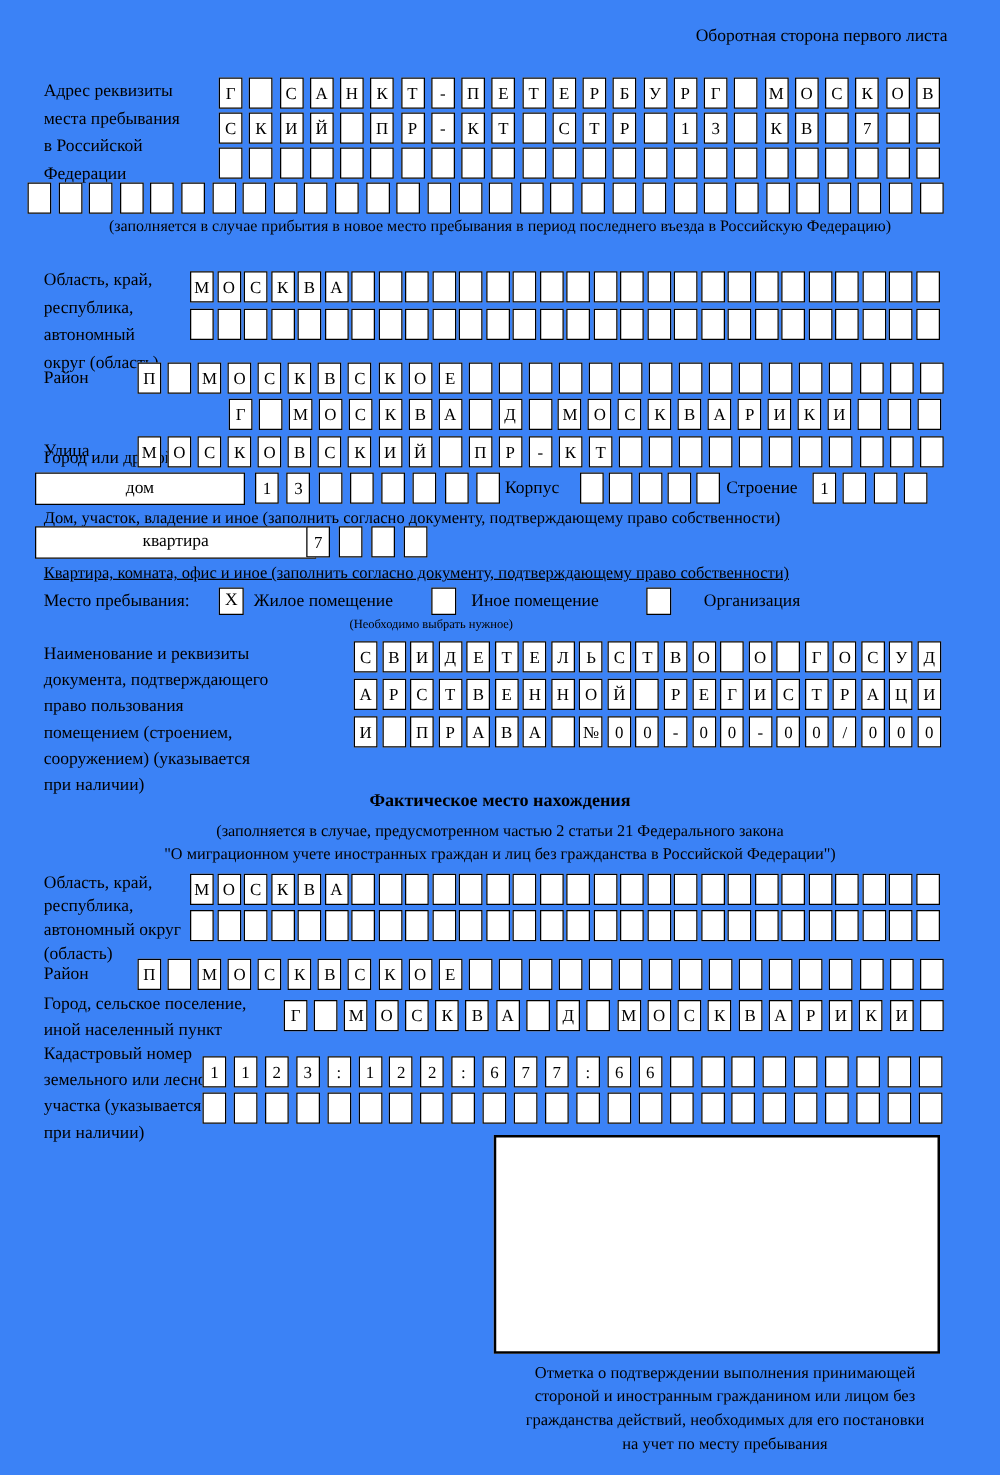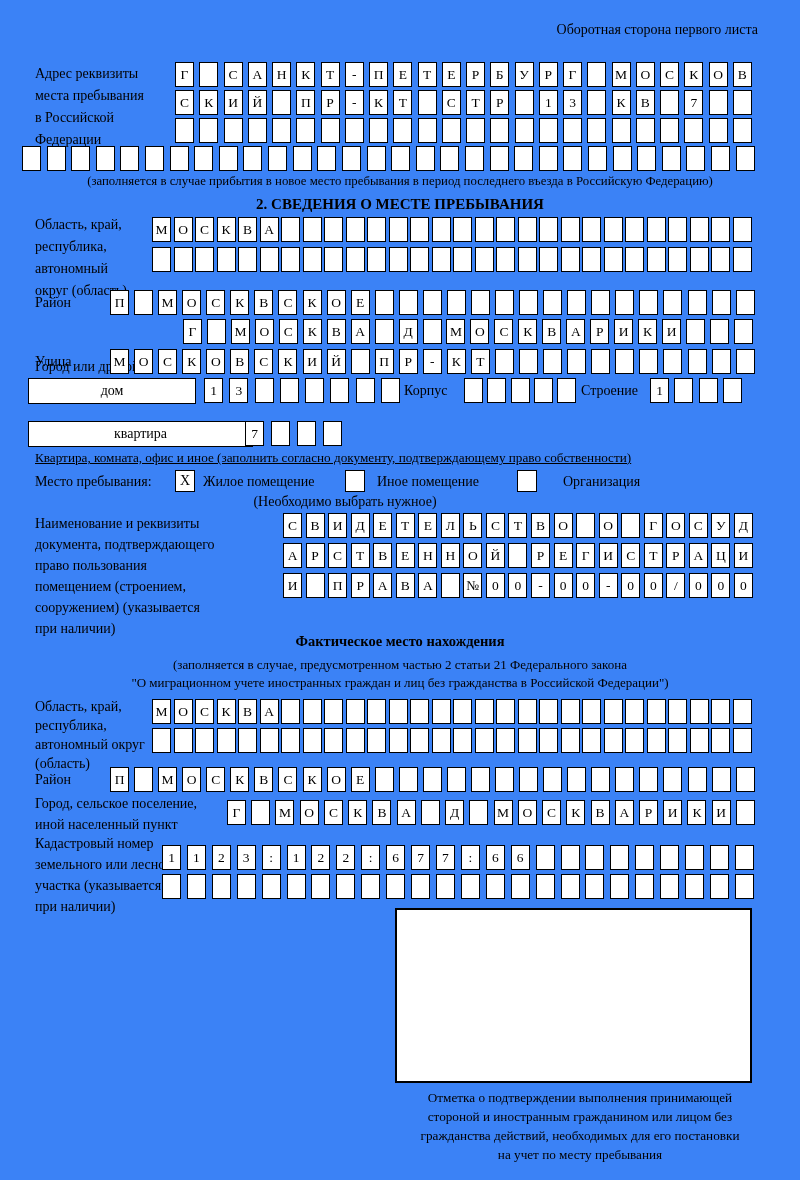--- a/index.html
+++ b/index.html
@@ -25,21 +25,21 @@
   .fieldbox {
     box-sizing:border-box; height:26px; border:1.8px solid #000;
     text-align:center; font-size:14px; line-height:23px; background:#fff;
   }
   .inline-lbl { font-size:14px; line-height:26px; }
   .chk {
     width:20px; height:22px; box-sizing:border-box; border:1.6px solid #000;
     display:flex; align-items:center; justify-content:center; font-size:14px; background:#fff;
   }
   .stay-lbl { font-size:14px; line-height:24px; }
-  .note { font-size:14px; text-align:center; }
+  .note { font-size:10px; text-align:center; }
   .factcap { width:100%; text-align:center; font-size:13px; }
   .bigbox { box-sizing:border-box; border:2px solid #000; background:#fff; }
   .confirm { text-align:center; font-size:13.2px; line-height:19px; }
 </style>
 </head>
 <body>
 
 <div class="page">
 
   <div class="abs hdr" style="top:22px; right:42px;">Оборотная сторона первого листа</div>
@@ -155,21 +155,20 @@
       <span class="cell"></span>
       <span class="cell"></span>
       <span class="cell"></span>
       <span class="cell"></span>
       <span class="cell"></span>
       <span class="cell"></span>
       <span class="cell"></span>
     </div>
   <div class="abs caption" style="left:0; top:174px;">(заполняется в случае прибытия в новое место пребывания в период последнего въезда в Российскую Федерацию)</div>
 
-  <div class="abs title" style="left:0; top:196px;">2. СВЕДЕНИЯ О МЕСТЕ ПРЕБЫВАНИЯ</div>
 
   <div class="abs lbl" style="left:35px; top:214px; width:120px;">
       <div>Область, край,</div>
       <div>республика,</div>
       <div>автономный</div>
       <div>округ (область)</div>
     </div>
   <div class="abs cells" style="left:152px; top:217px; width:600px;">
       <span class="cell">М</span>
       <span class="cell">О</span>
@@ -343,20 +342,21 @@
       <span class="cell"></span>
       <span class="cell"></span>
     </div>
   <div class="abs inline-lbl" style="left:581px; top:378px;">Строение</div>
   <div class="abs cells" style="left:650px; top:378px; width:92px;">
       <span class="cell">1</span>
       <span class="cell"></span>
       <span class="cell"></span>
       <span class="cell"></span>
     </div>
+  <div class="abs caption-left" style="left:35px; top:406px;">Дом, участок, владение и иное (заполнить согласно документу, подтверждающему право собственности)</div>
 
   <div class="abs fieldbox" style="left:28px; top:421px; width:225px;">квартира</div>
   <div class="abs cells" style="left:245px; top:421px; width:97px;">
       <span class="cell">7</span>
       <span class="cell"></span>
       <span class="cell"></span>
       <span class="cell"></span>
     </div>
   <div class="abs caption-left" style="left:35px; top:450px;text-decoration:underline;">Квартира, комната, офис и иное (заполнить согласно документу, подтверждающему право собственности)</div>
 

